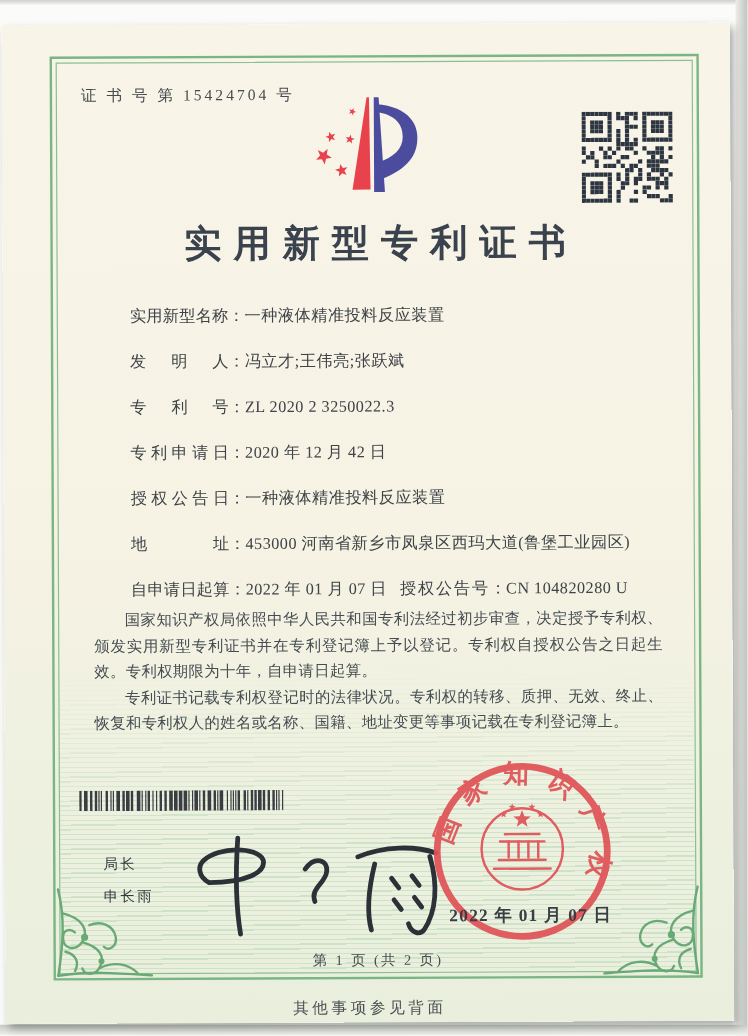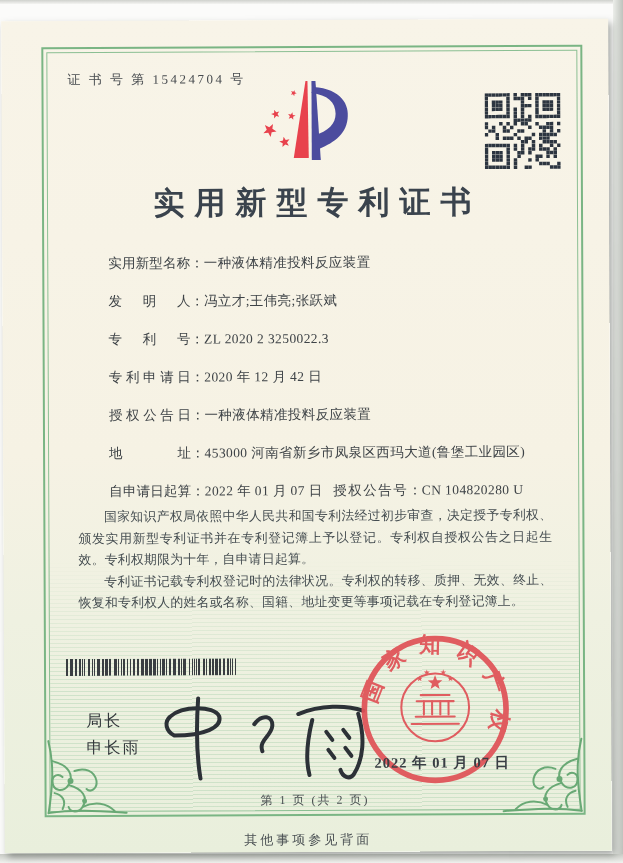--- a/index.html
+++ b/index.html
@@ -34,21 +34,21 @@
   .rows{position:absolute;left:40px;top:206px;width:480px;}
   .row{position:relative;height:38px;font-size:13.5px;color:#3e4347;white-space:nowrap;}
   .lab{display:inline-block;width:82px;text-align:justify;text-align-last:justify;vertical-align:top;margin-left:24px;}
   .val{letter-spacing:.4px;}
   .pair2{position:absolute;left:248px;top:0;}
   .pair2 .lab2{letter-spacing:1.5px;text-align:right;}
   .paras{position:absolute;left:33px;top:458px;width:474px;font-size:12.8px;line-height:21.6px;
          color:#454d51;text-align:justify;letter-spacing:.3px;}
   .paras p{margin:0;text-indent:2em;}
   .barcode{position:absolute;left:20px;top:610px;width:176px;height:17px;}
-  .director{position:absolute;left:40px;top:658px;font-size:16px;line-height:27px;color:#33383c;letter-spacing:2px;}
+  .director{position:absolute;left:40px;top:658px;font-size:12px;line-height:27px;color:#33383c;letter-spacing:2px;}
   .sig{position:absolute;left:100px;top:632px;width:240px;height:108px;}
   .seal{position:absolute;left:313px;top:586px;width:152px;height:152px;opacity:.93;}
   .sealdate{position:absolute;left:328px;top:706px;width:180px;font-size:14.5px;font-weight:700;
             color:#393e44;letter-spacing:1px;}
   .pageinfo{position:absolute;left:0;top:744px;width:100%;text-align:center;font-size:12px;
             letter-spacing:2px;color:#474d50;}
   .backnote{position:absolute;left:0;top:811px;width:100%;text-align:center;font-size:13px;
             letter-spacing:3px;color:#4b5154;}
   .orn{position:absolute;width:86px;height:86px;bottom:-2px;}
   .orn.left{left:-2px;}

